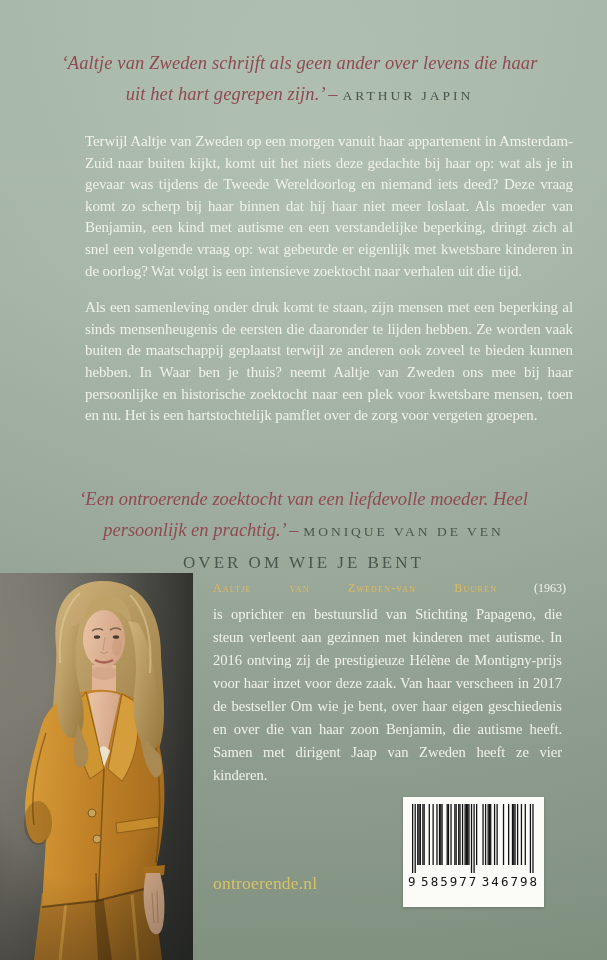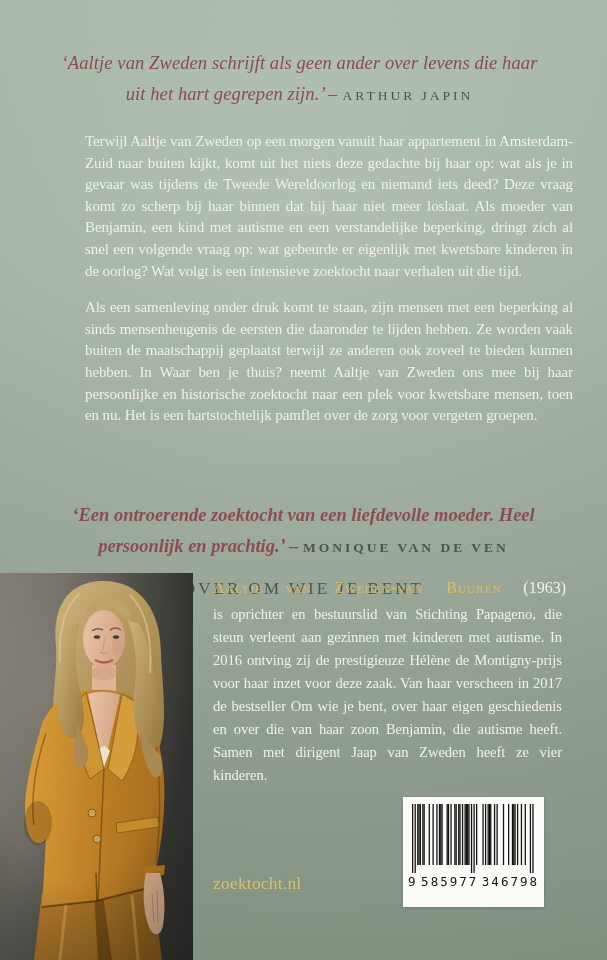--- a/index.html
+++ b/index.html
@@ -22,30 +22,30 @@
   }
   .dash{color:#8f4a52;font-style:normal;}
   
   .synopsis{position:absolute;top:131px;left:60px;width:488px;color:#f0f3e8;margin-left:25px;}
   .synopsis p{margin:0;font-size:15px;line-height:21.6px;text-align:justify;letter-spacing:-0.1px;}
   .synopsis p + p{margin-top:15px;}
   .ital{}
   
   .quote-bottom{position:absolute;top:484px;left:0;right:0;text-align:center;}
   .quote-bottom .qtext{
-    display:block;margin:16px auto;max-width:482px;
-    font-style:italic;font-size:18.5px;line-height:31px;color:#8f4a52;font-weight:bold;
+    display:block;margin:0 auto;max-width:482px;
+    font-style:italic;font-size:18.5px;line-height:31px;color:#8f4a52;
   }
   .quote-source{margin-top:6px;font-size:17px;letter-spacing:3px;color:#4a564d;}
   .quote-source .ital{letter-spacing:3px;}
   
   .photo{position:absolute;left:0;top:573px;width:193px;height:387px;}
   .bio{position:absolute;left:213px;top:576px;width:353px;color:#f0f3e8;}
   .bio-line1{
-    font-size:16px;line-height:24px;text-align:justify;text-align-last:justify;
+    font-size:12px;line-height:24px;text-align:justify;text-align-last:justify;
     white-space:nowrap;overflow:hidden;
   }
   .author-name{
     font-variant:small-caps;letter-spacing:1.2px;color:#e3ba5c;
   }
   .bio-year{color:#f0f3e8;}
   .bio p{margin:3px 4px 0 0;font-size:14.6px;line-height:23px;text-align:justify;letter-spacing:-0.05px;}
   .links{position:absolute;left:213px;top:869px;}
   .links .link{display:block;font-size:17.5px;line-height:28.5px;color:#d8c368;letter-spacing:0.2px;}
   
@@ -173,21 +173,21 @@
       <rect x="0" y="0" width="193" height="387" fill="url(#gVig)"></rect>
     </svg>
   </div>
 
   <div class="bio">
     <div class="bio-line1"><span class="author-name">Aaltje van Zweden-van Buuren</span><span class="bio-year"> (1963)</span></div>
     <p><span>is oprichter en bestuurslid van Stichting Papageno, die steun verleent aan gezinnen met kinderen met autisme. In 2016 ontving zij de prestigieuze Hélène de Montigny-prijs voor haar inzet voor deze zaak. Van haar verscheen in 2017 de bestseller </span><span class="ital">Om wie je bent</span><span>, over haar eigen geschiedenis en over die van haar zoon Benjamin, die autisme heeft. Samen met dirigent Jaap van Zweden heeft ze vier kinderen.</span></p>
   </div>
 
   <div class="links">
-    <span class="link">zoektocht.nl</span>
+    <span class="link">ontroerende.nl</span>
   </div>
 
   <div class="barcode">
     <svg class="bars" id="barcode-bars" width="124" height="69">
         <rect x="0.00" y="0" width="1.28" height="69" fill="#121212"></rect>
         <rect x="2.56" y="0" width="1.28" height="69" fill="#121212"></rect>
         <rect x="5.12" y="0" width="1.28" height="61" fill="#121212"></rect>
         <rect x="6.40" y="0" width="1.28" height="61" fill="#121212"></rect>
         <rect x="7.68" y="0" width="1.28" height="61" fill="#121212"></rect>
         <rect x="10.24" y="0" width="1.28" height="61" fill="#121212"></rect>

